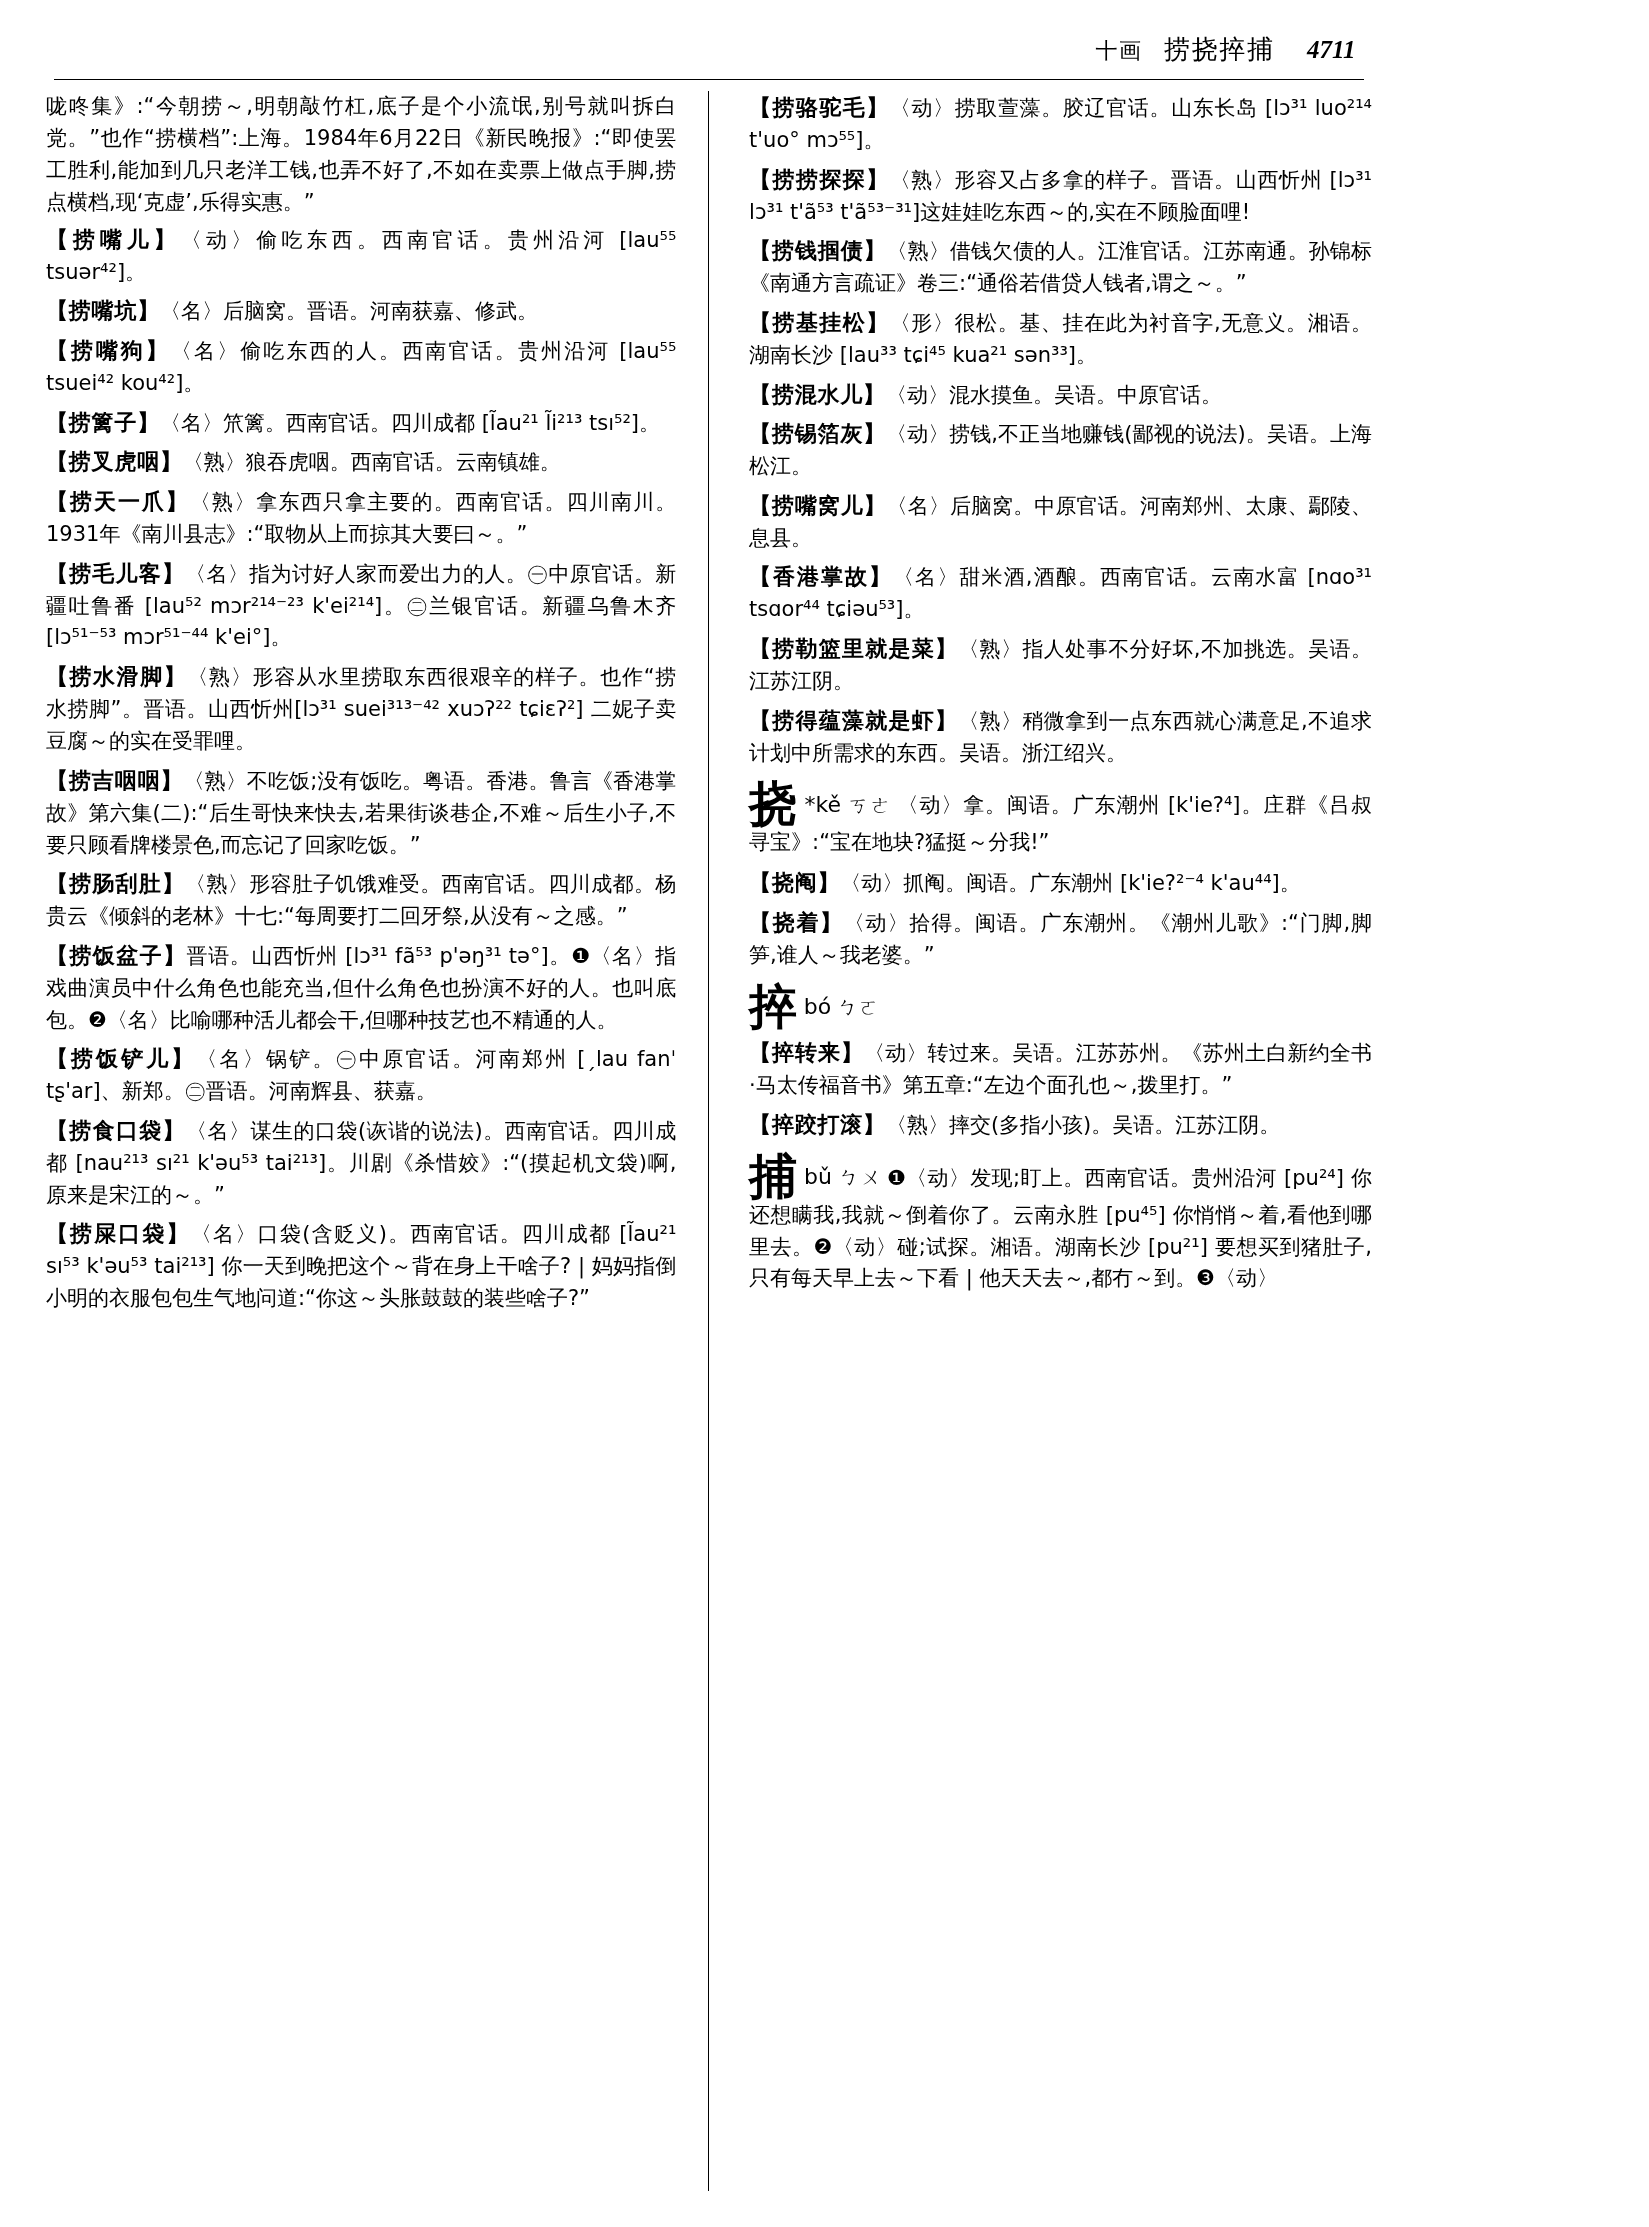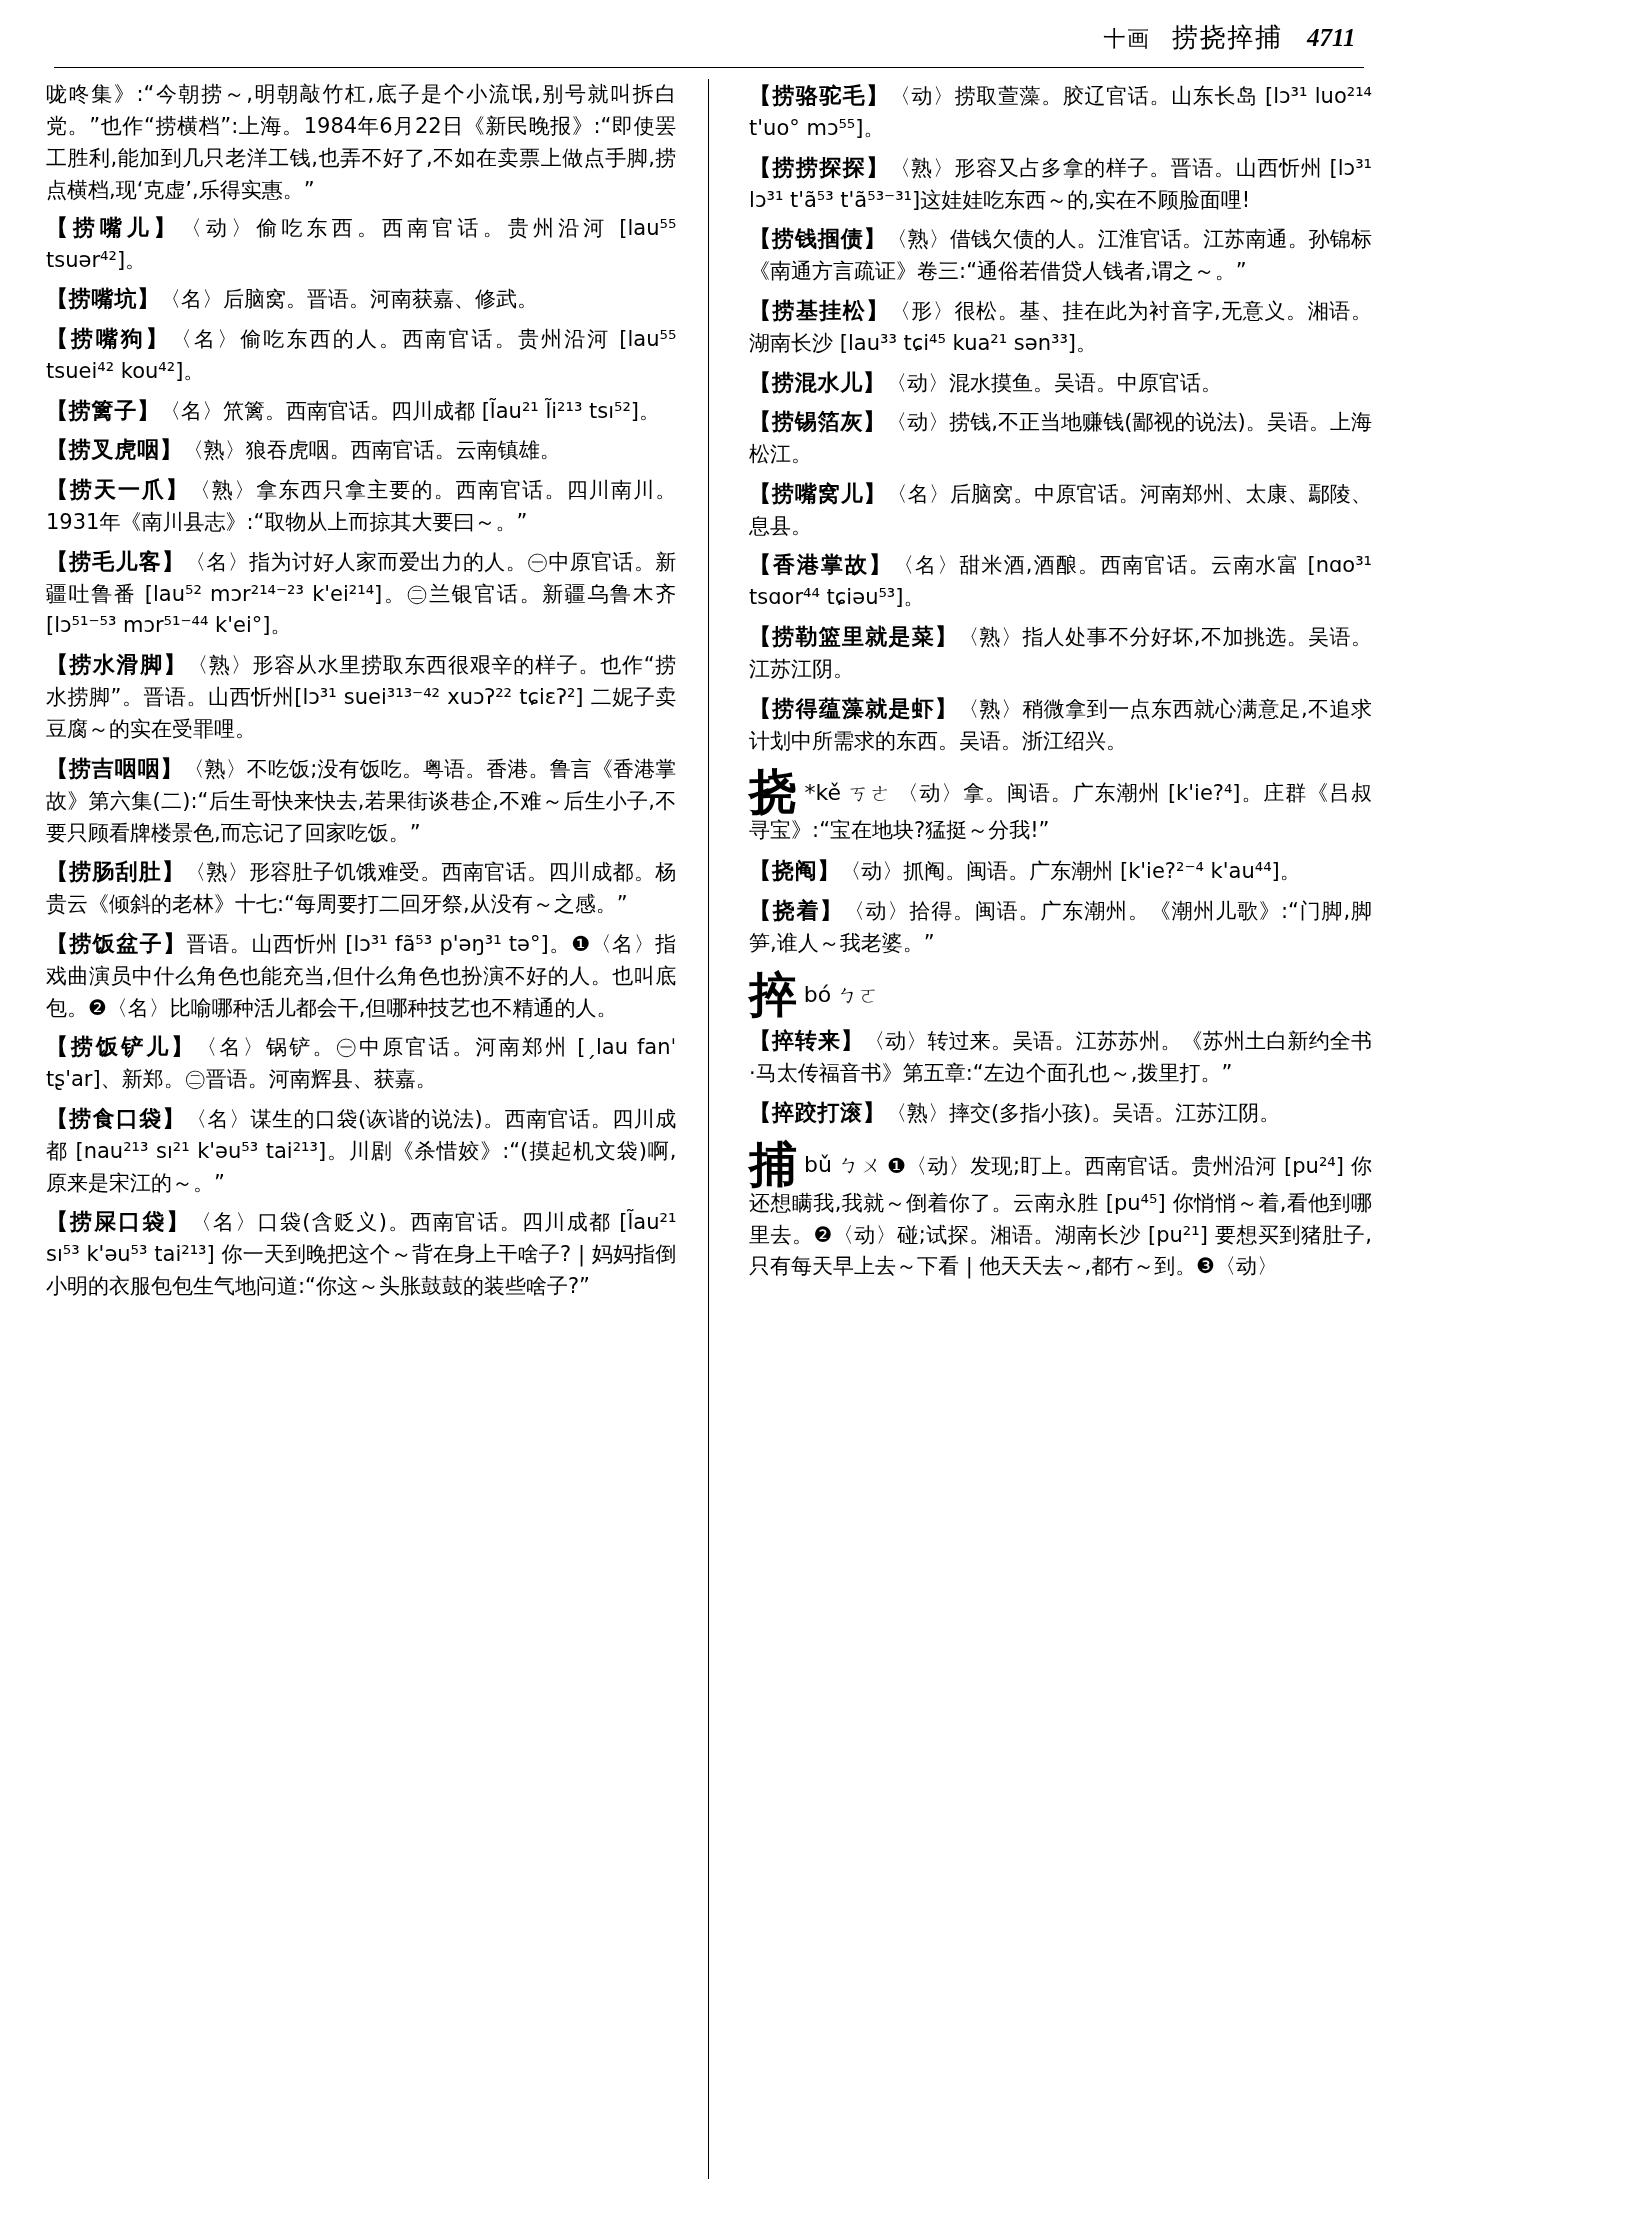--- a/index.html
+++ b/index.html
@@ -13,21 +13,21 @@
     font-family: "DejaVu Sans", "Liberation Sans", sans-serif;
     color: #000;
     position: relative;
     overflow: hidden;
   }
   .page {
     position: relative;
     width: 1418px;
     height: 2227px;
     box-sizing: border-box;
-    padding: 20px 46px 0 46px;
+    padding: 32px 46px 0 46px;
   }
   
   .runhead {
     display: flex;
     align-items: baseline;
     justify-content: flex-end;
     gap: 21.4px;
     height: 45px;
     padding-right: 16.5px;
   }
@@ -38,21 +38,21 @@
   }
   .runhead .rh-entries {
     font-size: 26px;
     letter-spacing: 1.6px;
   }
   .runhead .rh-page {
     font-size: 25px;
     font-weight: bold;
     font-style: italic;
     font-family: "Liberation Serif", serif;
-    margin-left: 3px;
+    margin-left: 11px;
   }
   .rule {
     border-top: 1.6px solid #000;
     margin: 1.6px 8.2px 0 8.2px;
   }
   
   .columns {
     display: flex;
     margin-top: 11.5px;
     height: 2120px;

